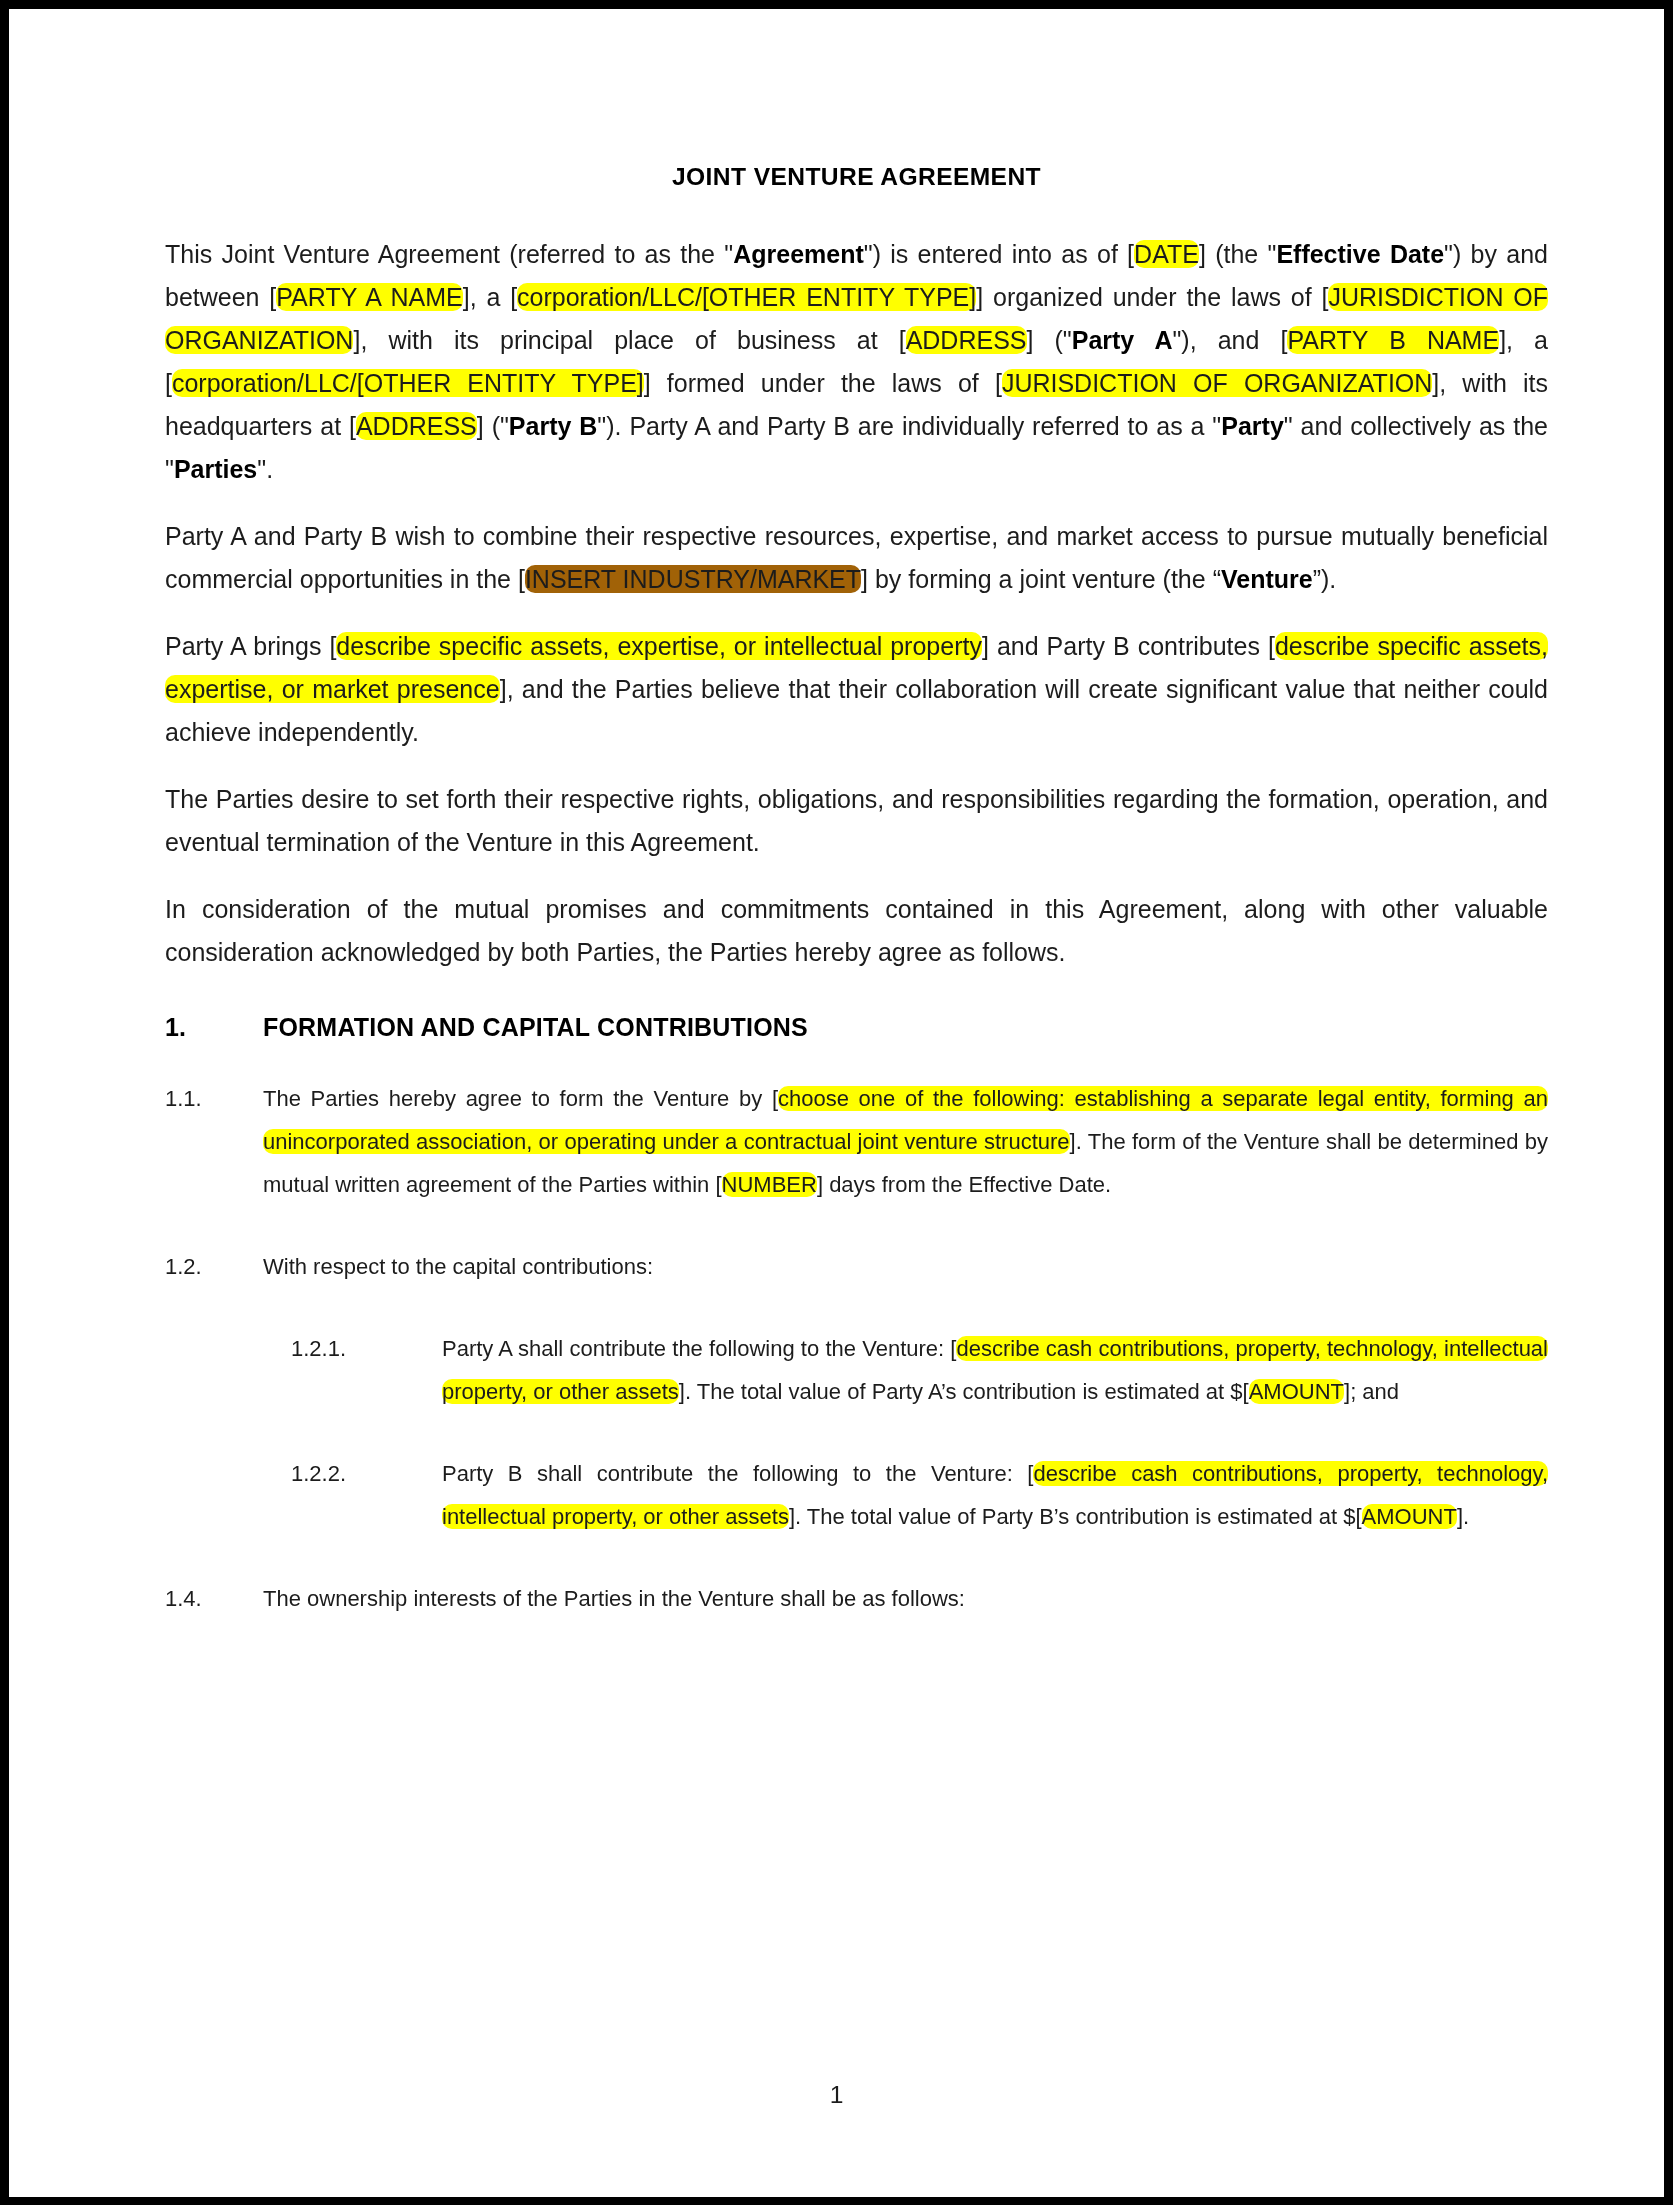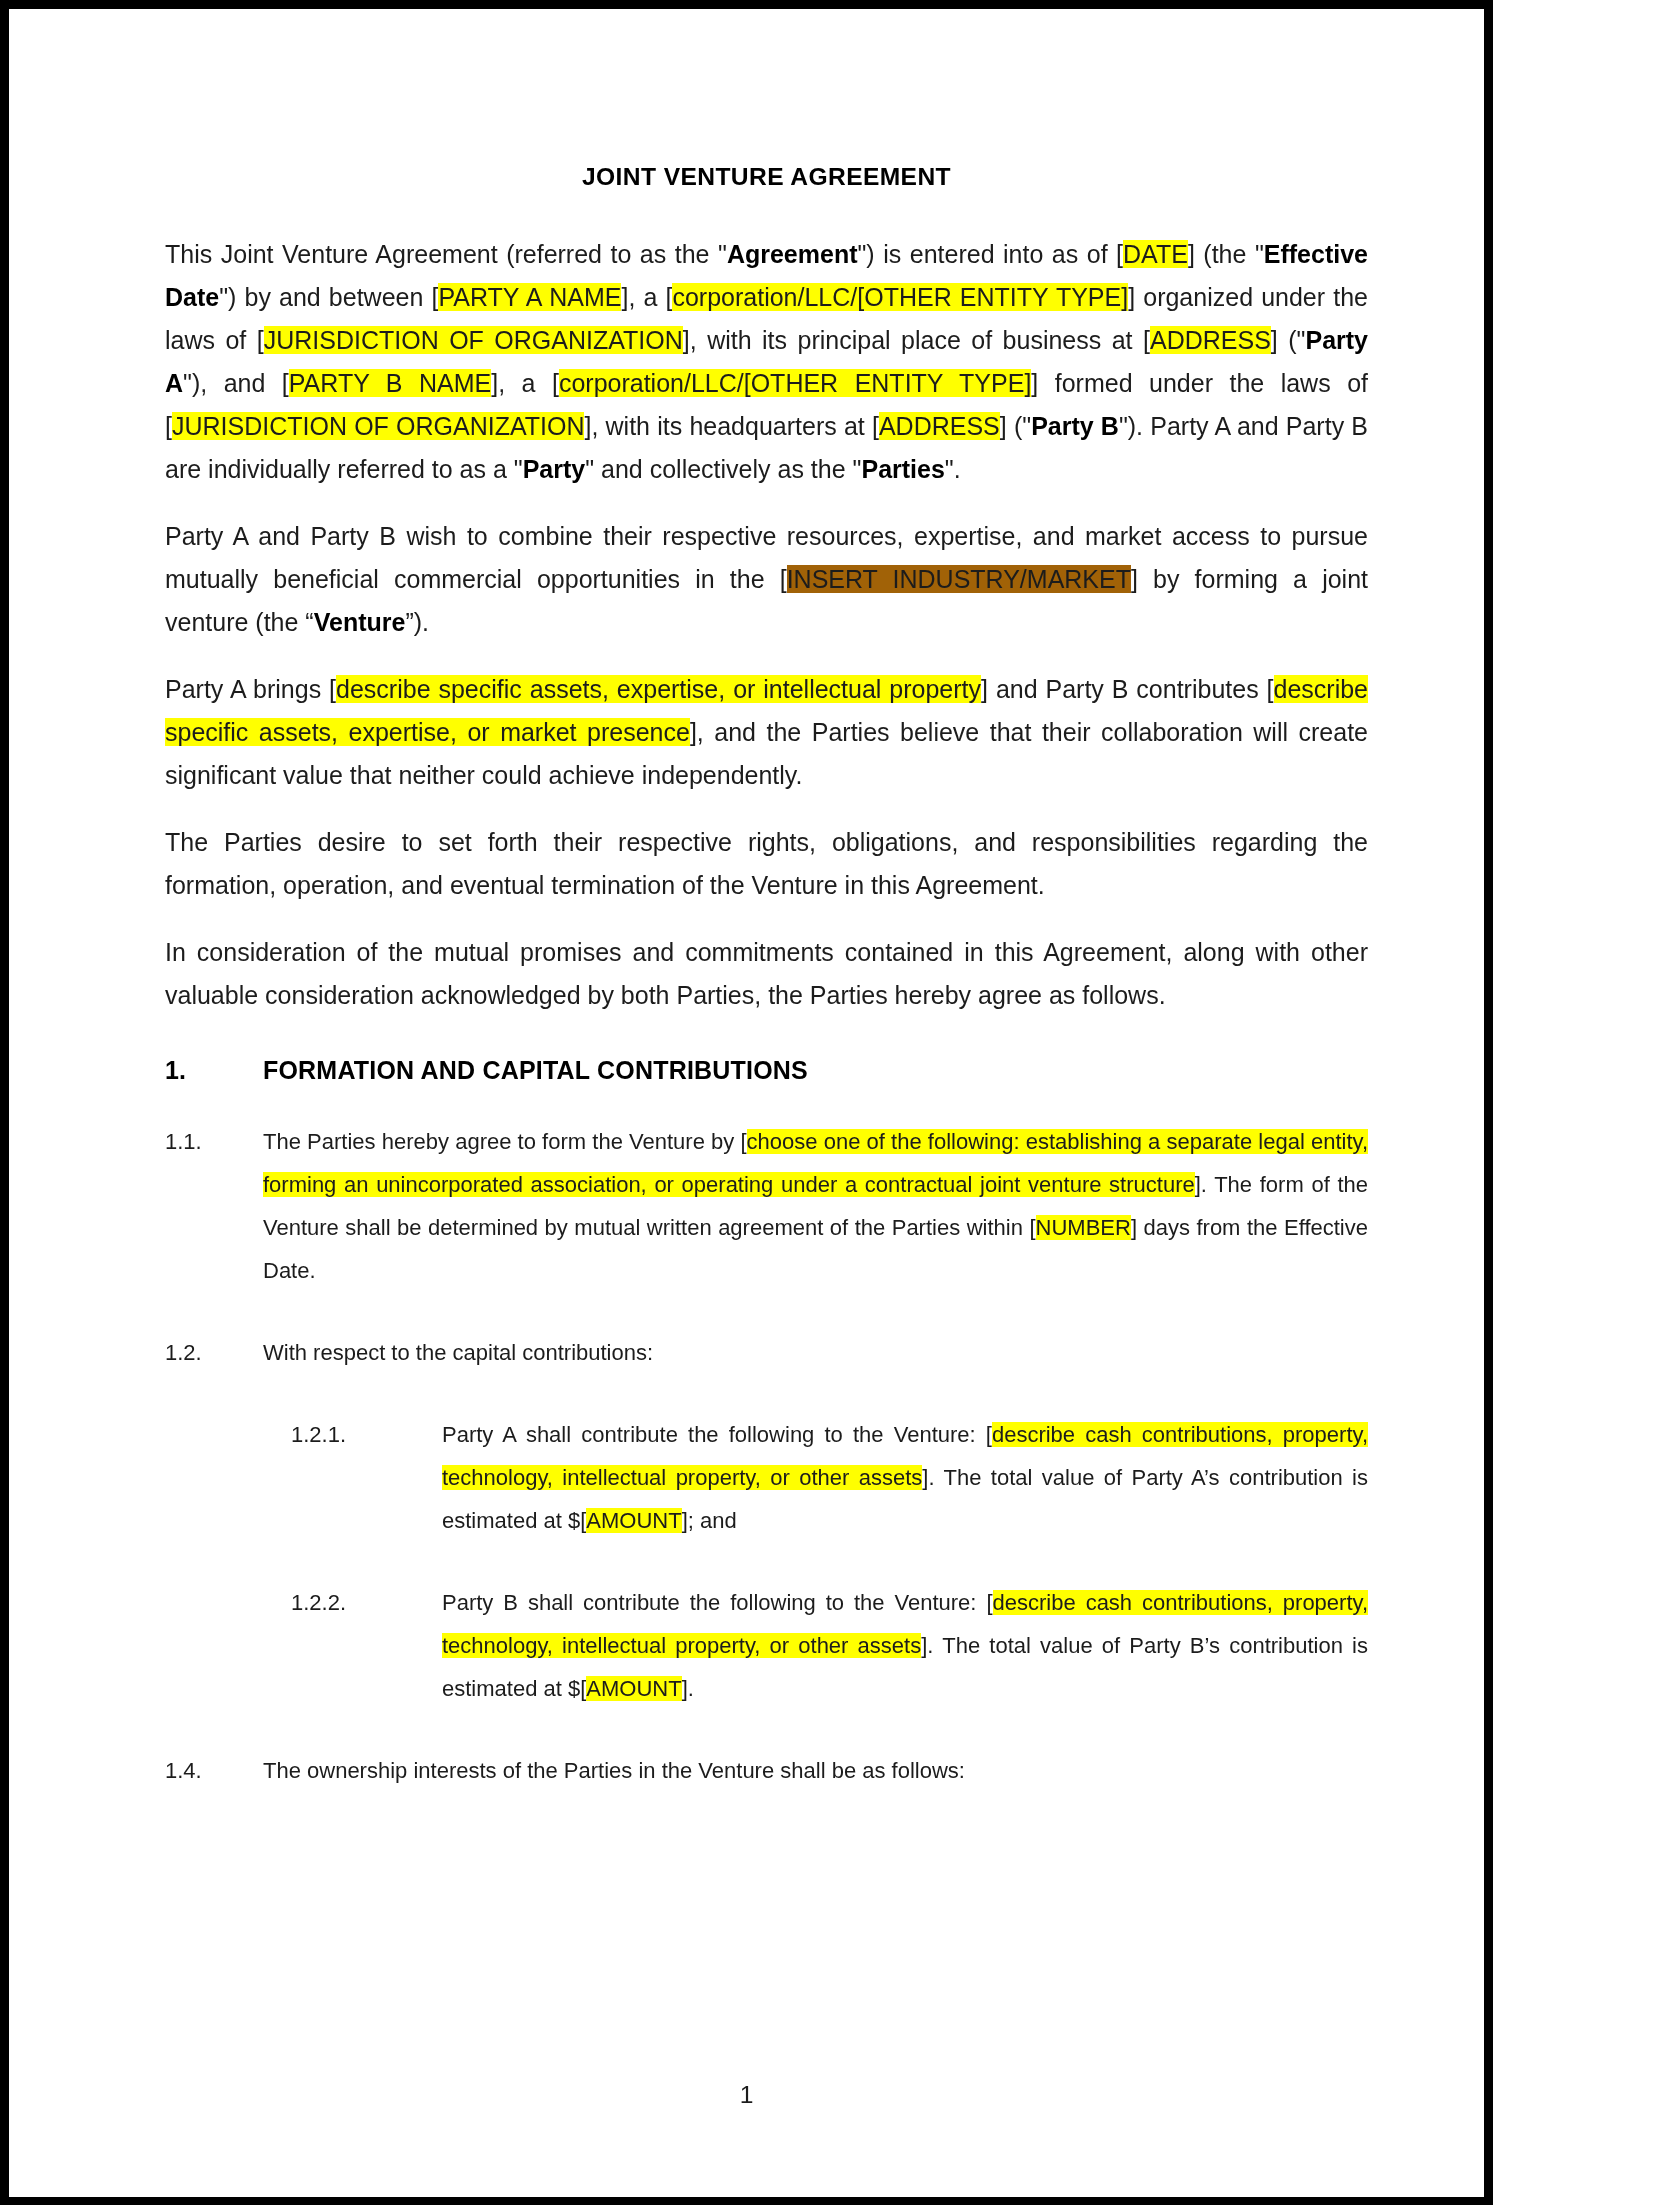--- a/index.html
+++ b/index.html
@@ -3,21 +3,21 @@
 <meta charset="utf-8">
 <title>Joint Venture Agreement</title>
 <style>
   html, body {
     margin: 0;
     padding: 0;
     background: #ffffff;
   }
   .page {
     position: relative;
-    width: 1493px;
+    width: 1673px;
     height: 2206px;
     box-sizing: border-box;
     background: #ffffff;
     border: 9.7px solid #000000;
     font-family: "Liberation Sans", sans-serif;
     color: #1a1a1a;
     overflow: hidden;
   }
   .content {
     position: absolute;
@@ -38,20 +38,21 @@
     font-size: 25px;
     line-height: 43px;
     text-align: justify;
     text-justify: inter-word;
     color: #1c1c1c;
   }
   b, strong { font-weight: bold; color: #000; }
   .hl {
     background: #ffff00;
     box-decoration-break: clone;
+    border-radius: 10px;
     -webkit-box-decoration-break: clone;
   }
   
   .section-heading {
     display: flex;
     margin: 39px 0 35px 0;
     font-size: 25px;
     font-weight: bold;
     color: #000;
     letter-spacing: 0.2px;

